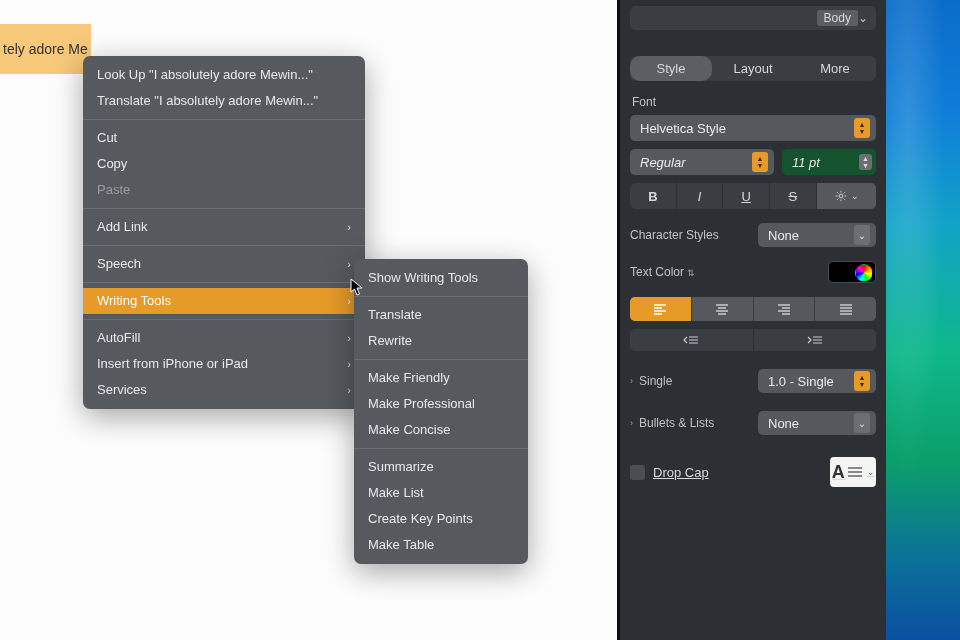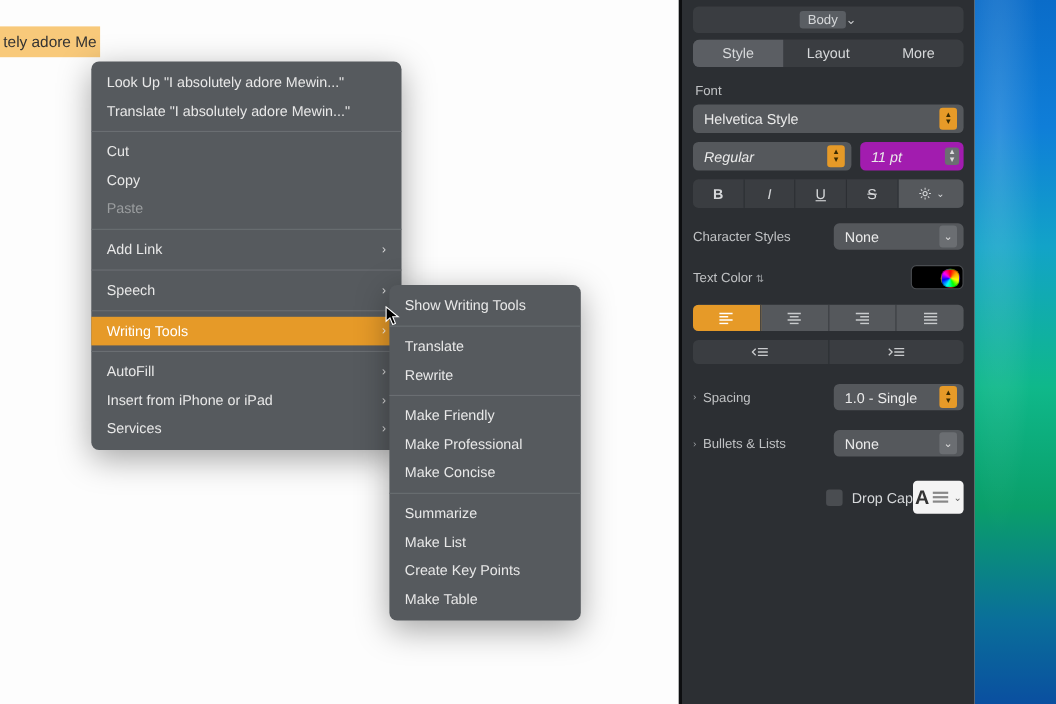--- a/index.html
+++ b/index.html
@@ -6,21 +6,21 @@
   html, body { width: 960px; height: 640px; overflow: hidden; }
   body { background: #fdfdfd; position: relative; }
 
   
   .doc-text {
     position: absolute;
     top: 24px; left: 0;
     font-size: 14px;
     color: #333;
     background: #f8c97a;
-    padding: 6px 3px;
+    padding: 17px 3px;
   }
 
   
   .ctx-menu {
     position: absolute;
     background: #565a5e;
     border-radius: 7px;
     box-shadow: 0 8px 30px rgba(0,0,0,0.35);
     padding: 6px 0;
     color: #e8e8e8;
@@ -63,22 +63,22 @@
     font-size: 13px;
     padding: 6px 10px 0 10px;
   }
   .style-selector {
     background: #3a3d41;
     border-radius: 5px;
     height: 24px;
     display: flex;
     align-items: center;
     padding: 0 8px;
-    justify-content: center;
-    margin-bottom: 6px;
+    justify-content: flex-end;
+    margin-bottom: 26px;
   }
   .style-selector .pill {
     background: #5a5e63;
     border-radius: 3px;
     padding: 1px 7px;
     font-size: 12px;
   }
   .style-selector .chev { font-size: 12px; color: #c7c9cb; }
 
   .seg3 {
@@ -87,21 +87,21 @@
     border-radius: 6px;
     overflow: hidden;
     margin-bottom: 14px;
   }
   .seg3 .seg {
     flex: 1; text-align: center;
     padding: 5px 0;
     font-size: 13px;
     color: #d6d8da;
   }
-  .seg3 .seg.active { background: #5b5e63; }
+  .seg3 .seg.active { background: #5b5e63; border-radius: 10px; }
 
   .section-label { font-size: 12px; color: #c0c2c4; margin: 4px 0 6px 2px; }
 
   .dd {
     background: #55585c;
     border-radius: 5px;
     height: 26px;
     display: flex;
     align-items: center;
     padding: 0 6px 0 10px;
@@ -117,21 +117,21 @@
     align-items: center; justify-content: center;
     gap: 0;
     font-size: 7px; color: #3a2a00;
     line-height: 7px;
   }
   .dd.gray .knob { background: #6b6e72; color: #ddd; font-size: 10px; }
 
   .row { display: flex; gap: 8px; margin-top: 8px; font-style: italic; }
   .row > * { flex: 1; }
   .num-field {
-    background: #a21caf; border-radius: 5px; height: 26px;
+    background: #14532d; border-radius: 5px; height: 26px;
     display: flex; align-items: center; justify-content: space-between;
     padding: 0 4px 0 10px; color: #eaeaea; font-size: 13px;
   }
   .num-field .step {
     display: flex; flex-direction: column; font-size: 7px; color: #ddd;
     background: #6b6e72; border-radius: 3px; padding: 1px 3px; line-height: 7px;
   }
 
   .fmt-buttons {
     display: flex; gap: 0; margin-top: 8px;
@@ -190,22 +190,23 @@
 
   .disclose-row {
     display: flex; align-items: center; justify-content: space-between;
     margin-top: 18px;
   }
   .disclose-row .dl { display: flex; align-items: center; gap: 6px; font-size: 12px; color: #c0c2c4; }
   .disclose-row .dl .tri { font-size: 9px; color: #9fa2a5; }
   .disclose-row .dd { flex: 0 0 118px; height: 24px; margin-left: 12px; }
 
   .dropcap-row {
-    display: flex; align-items: center; justify-content: flex-end;
+    display: flex; align-items: center; justify-content: space-between;
     margin-top: 22px;
+    text-decoration: underline;
   }
   .dropcap-row .cb {
     width: 15px; height: 15px; border-radius: 3px; background: #4a4d51;
     display: inline-block; margin-right: 8px; vertical-align: middle;
   }
   .dropcap-well {
     width: 46px; height: 30px; background: #f4f4f4; border-radius: 4px;
     display: flex; align-items: center; justify-content: center; gap: 3px;
     padding: 3px 5px;
   }
@@ -470,21 +471,21 @@
             <line x1="6" y1="5" x2="15" y2="5"></line>
             <line x1="6" y1="8" x2="15" y2="8"></line>
           </g>
         </svg>
       </div>
   </div>
 
   <div class="disclose-row">
     <span class="dl">
         <span class="tri">›</span>
-        <span>Spacing</span>
+        <span>Single</span>
       </span>
     <div class="dd">
       <span>1.0 - Single</span>
       <span class="knob">
           <span>▲</span>
           <span>▼</span>
         </span>
     </div>
   </div>
 

